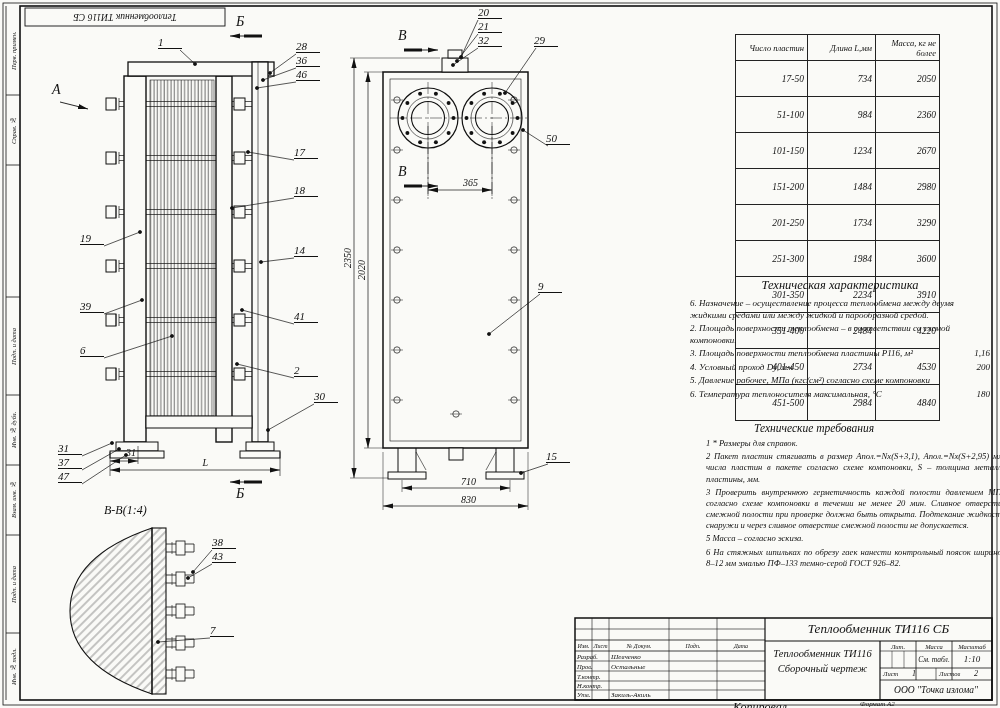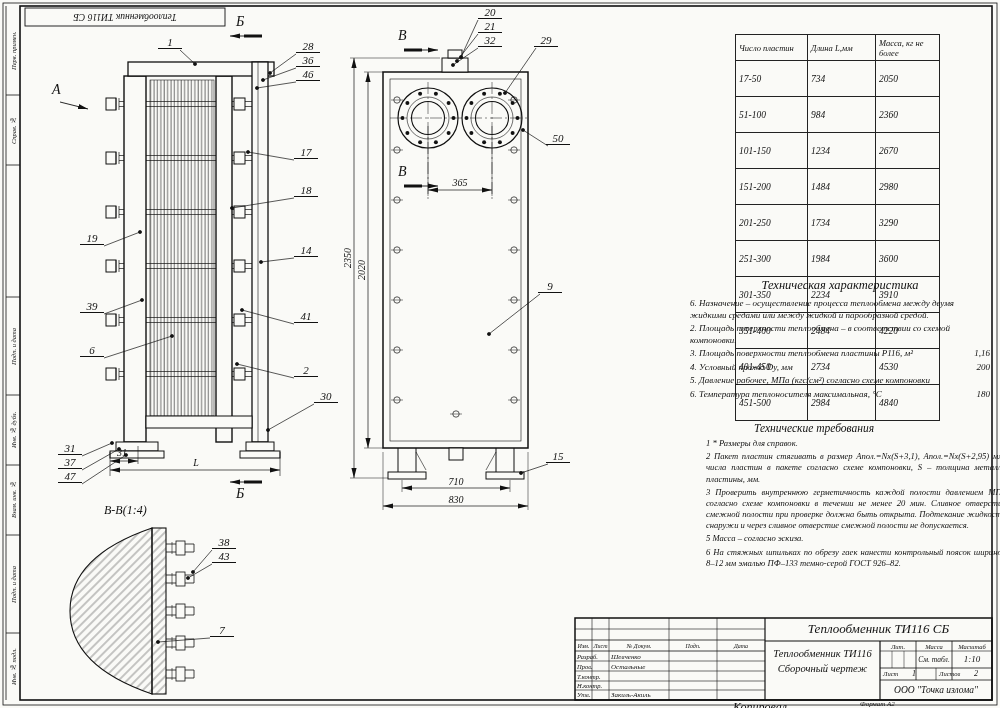--- a/index.html
+++ b/index.html
@@ -1,31 +1,31 @@
 <!DOCTYPE html>
 <html><head>
 <meta charset="utf-8">
 <style>
   *{margin:0;padding:0;box-sizing:border-box}
   html,body{background:#9a9a9a}
   .sheet{position:relative;width:1000px;height:708px;background:#fafaf7;overflow:hidden;
          font-family:"Liberation Serif","DejaVu Serif",serif;color:#111}
   svg{position:absolute;left:0;top:0}
   .txt{position:absolute;font-style:italic;line-height:1.2}
-  .co{position:absolute;width:24px;height:13px;line-height:13px;text-align:center;
+  .co{position:absolute;width:24px;height:13px;line-height:13px;text-align:left;
       font:italic 11px "Liberation Serif",serif;border-bottom:1px solid #111;padding-bottom:1px}
-  .dim{position:absolute;font:italic 10px "Liberation Serif",serif;text-align:center}
+  .dim{position:absolute;font:italic 10px "Liberation Serif",serif;text-align:right}
   .dimv{position:absolute;width:34px;height:12px;line-height:12px;text-align:center;
         font:italic 10px "Liberation Serif",serif;transform:rotate(-90deg);transform-origin:center}
   .vlabel{position:absolute;font:italic 14px "Liberation Serif",serif}
   .stampv{position:absolute;left:6px;width:14px;display:flex;align-items:center;justify-content:center;
           writing-mode:vertical-rl;transform:rotate(180deg);font:italic 6.5px "Liberation Serif",serif;white-space:nowrap}
   .rot180{transform:rotate(180deg)}
   .spec-table{position:absolute;left:735px;top:34px;border-collapse:collapse;background:#fafaf7}
-  .spec-table th,.spec-table td{border:1px solid #222;font-style:italic;text-align:left;vertical-align:middle}
+  .spec-table th,.spec-table td{border:1px solid #222;font-style:italic;text-align:right;vertical-align:middle}
   .spec-table th{font-size:8.5px;font-weight:normal;padding:2px 3px;height:26px}
   .spec-table td{font-size:9.5px;height:36px;padding:0 3px}
   .col-n{width:72px}.col-l{width:68px}.col-m{width:64px}
   .tc{position:absolute;left:690px;top:278px;width:300px}
   .tc-title{font:italic 12.5px "Liberation Serif",serif;text-align:center;margin-bottom:5px}
   .tc-item{position:relative;font:italic 9px "Liberation Serif",serif;line-height:1.28;margin-bottom:2px;padding-right:30px}
   .tc-val{position:absolute;right:0;top:0;font:italic 9px "Liberation Serif",serif}
   .tr{position:absolute;left:706px;top:422px;width:300px}
   .tr-title{font:italic 11.5px "Liberation Serif",serif;margin-left:48px;margin-bottom:4px}
   .tr-item{font:italic 8.6px "Liberation Serif",serif;line-height:1.3;margin-bottom:2px;text-align:justify}

